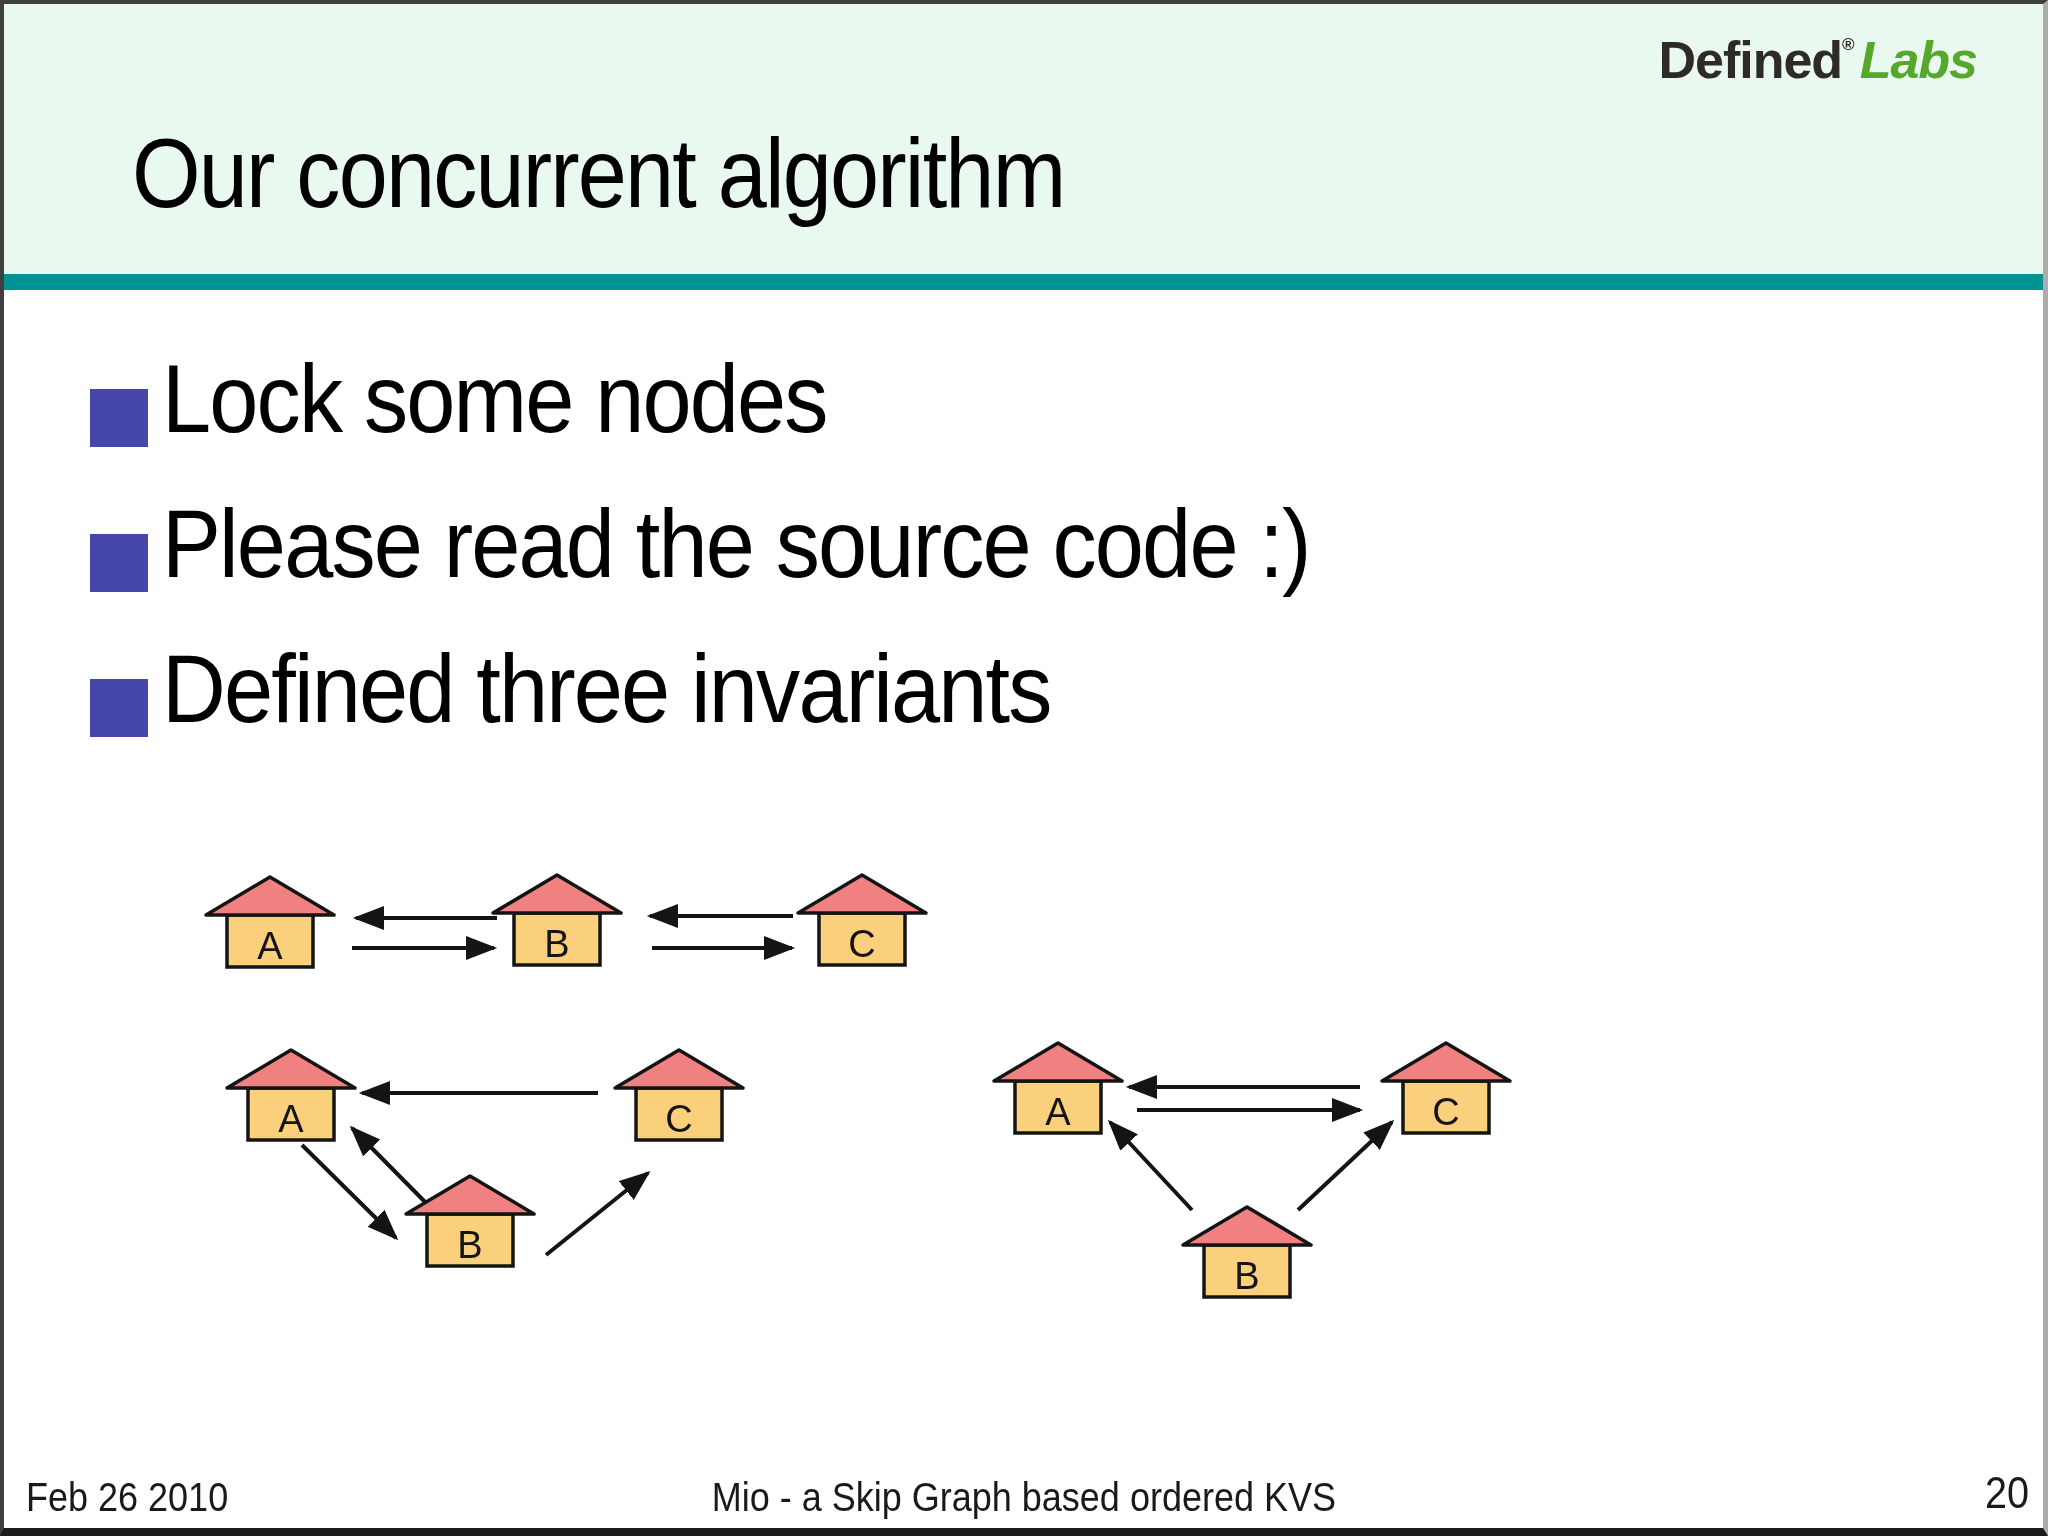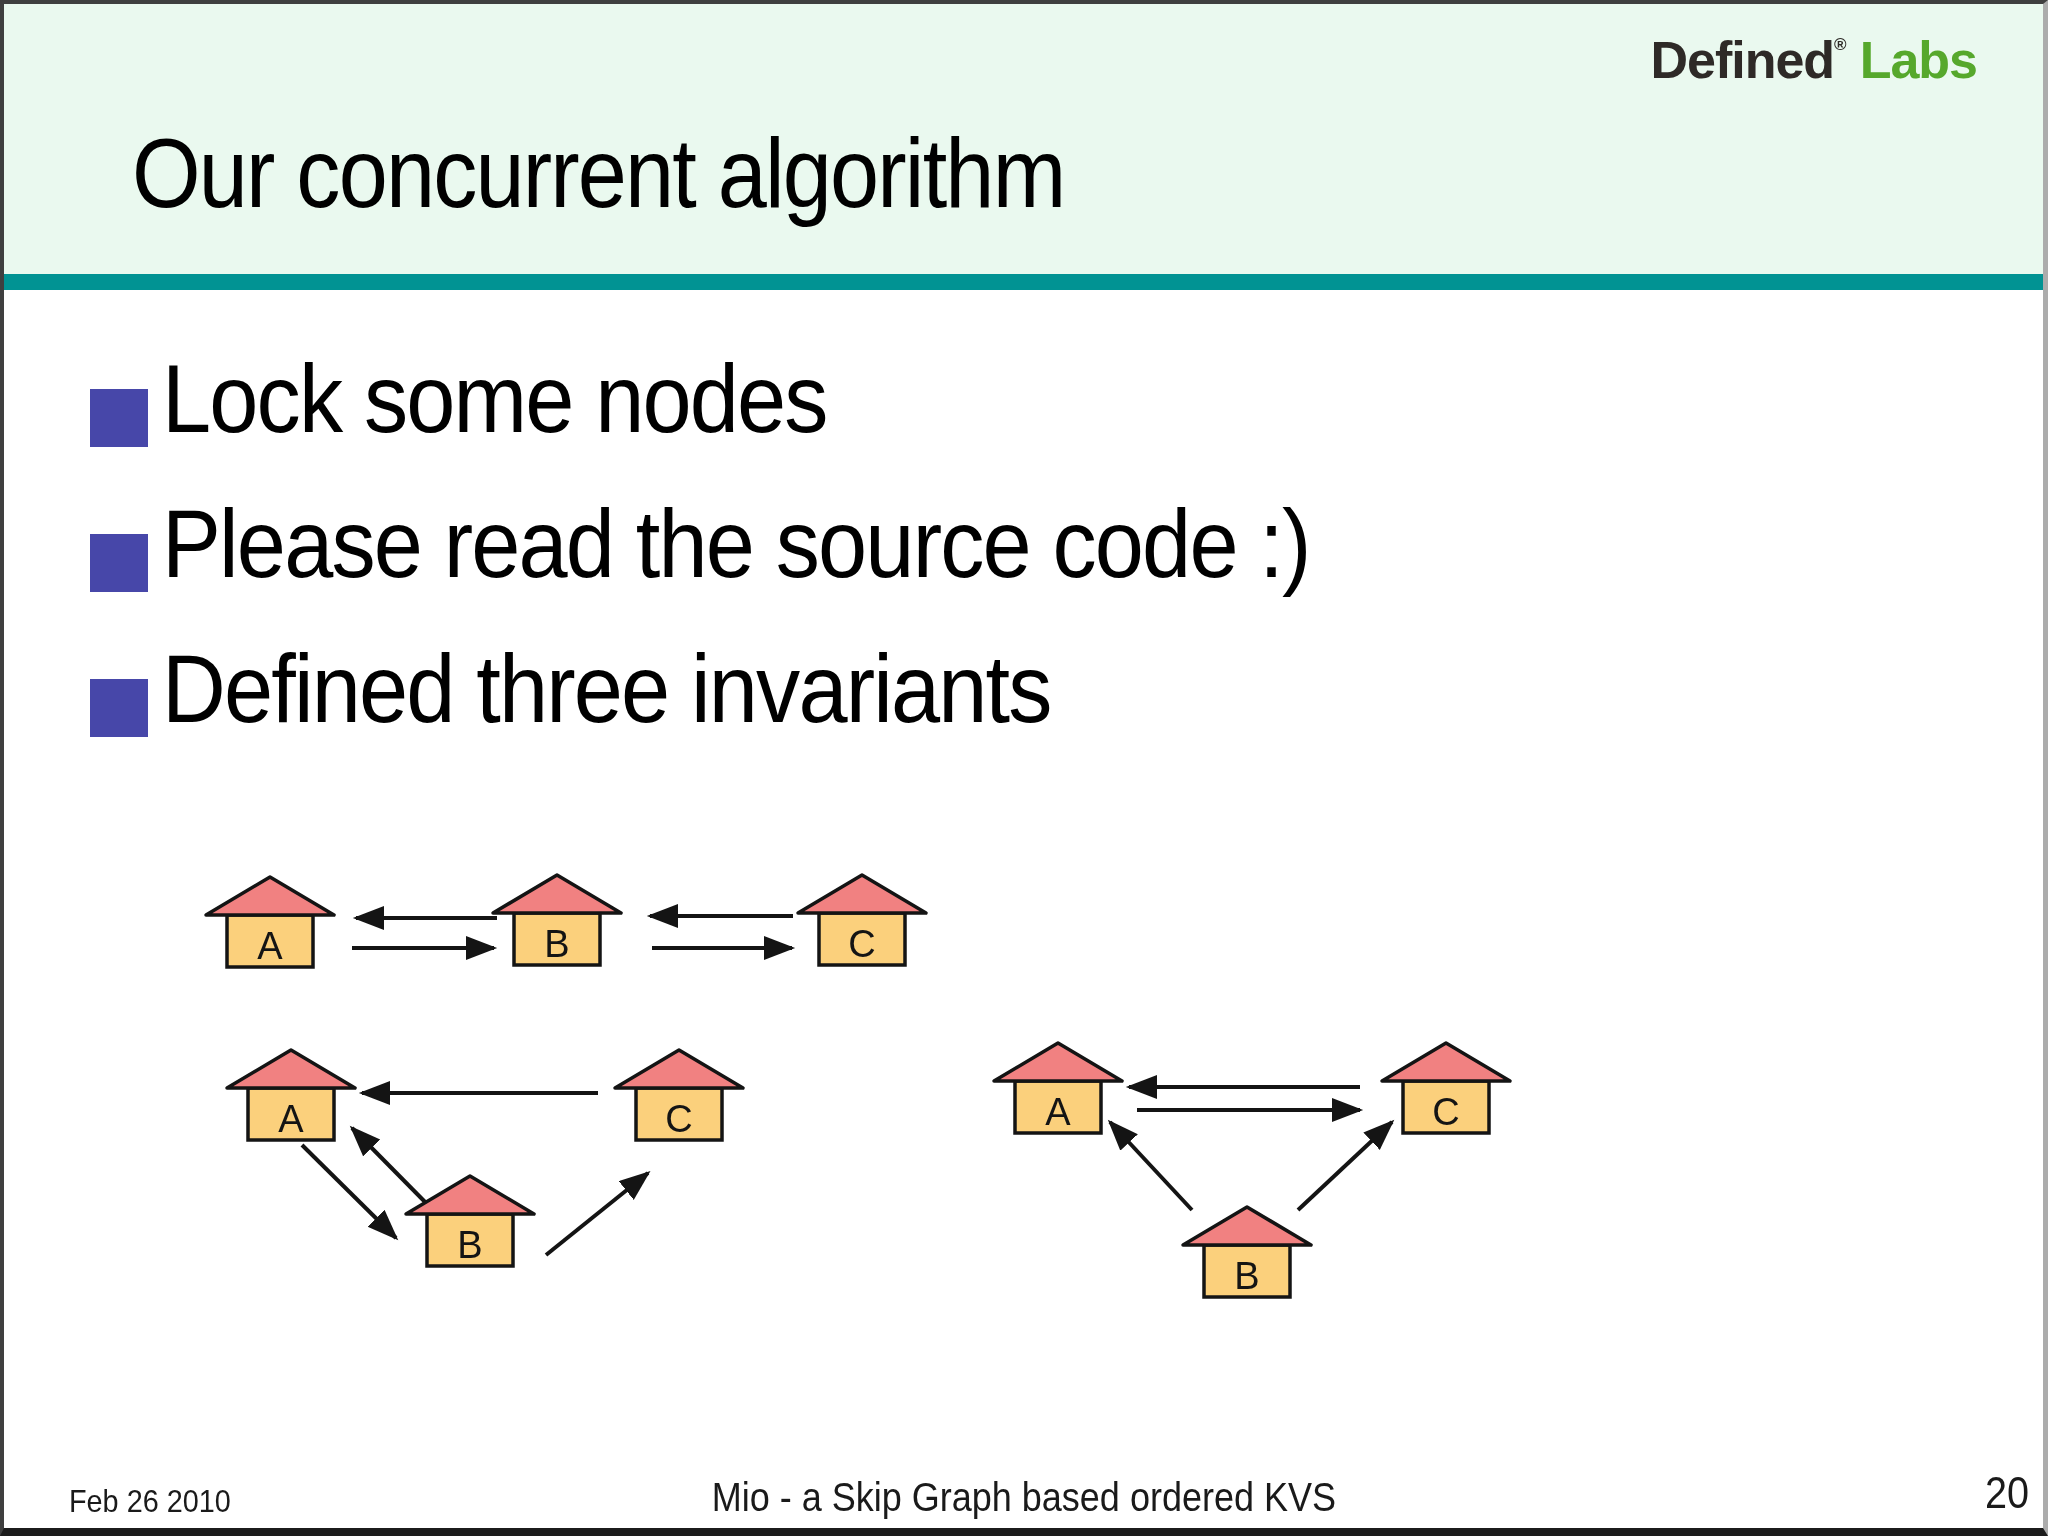--- a/index.html
+++ b/index.html
@@ -26,21 +26,21 @@
     height: 16px;
     background: var(--divider, #019393);
   }
   .logo {
     position: absolute; top: 26px; right: 66px;
     font-size: 52px; font-weight: 700; letter-spacing: -1px;
     color: var(--logo-dark, #2E2A27);
     white-space: nowrap;
   }
   .logo-reg { font-size: 17px; vertical-align: 28px; }
-  .logo-accent { color: var(--logo-green, #56A82C); margin-left: 14px; }
+  .logo-accent { color: var(--logo-green, #56A82C); margin-left: 6px; font-style: italic; }
   .title {
     position: absolute; left: 128px; top: 116px; margin: 0;
     font-size: 98px; font-weight: 400; letter-spacing: -2px;
     line-height: 1.1; white-space: nowrap;
   }
   .squeeze { display: inline-block; transform: scaleX(0.9); }
   .sq-l { transform-origin: 0 50%; }
   .sq-c { transform-origin: 50% 50%; }
   .sq-r { transform-origin: 100% 50%; }
   .bullets {
@@ -62,21 +62,21 @@
     transform: scaleX(0.92); transform-origin: 0 0;
   }
   .diagram {
     position: absolute; left: -4px; top: -4px;
     width: 2048px; height: 1536px;
     pointer-events: none;
   }
   .diagram text { font-family: "Liberation Sans", "DejaVu Sans", sans-serif; }
   .footer-date {
     position: absolute; left: 22px; bottom: 8px;
-    font-size: 32px; color: var(--footer-text, #1A1A1A); white-space: nowrap; margin-left: 43px;
+    font-size: 40px; color: var(--footer-text, #1A1A1A); white-space: nowrap;
   }
   .footer-title {
     position: absolute; left: 0; right: 0; bottom: 8px;
     text-align: center; font-size: 40px; color: var(--footer-text, #1A1A1A);
     white-space: nowrap;
   }
   .footer-page {
     position: absolute; right: 14px; bottom: 10px;
     font-size: 44px; color: var(--footer-text, #1A1A1A);
   }

